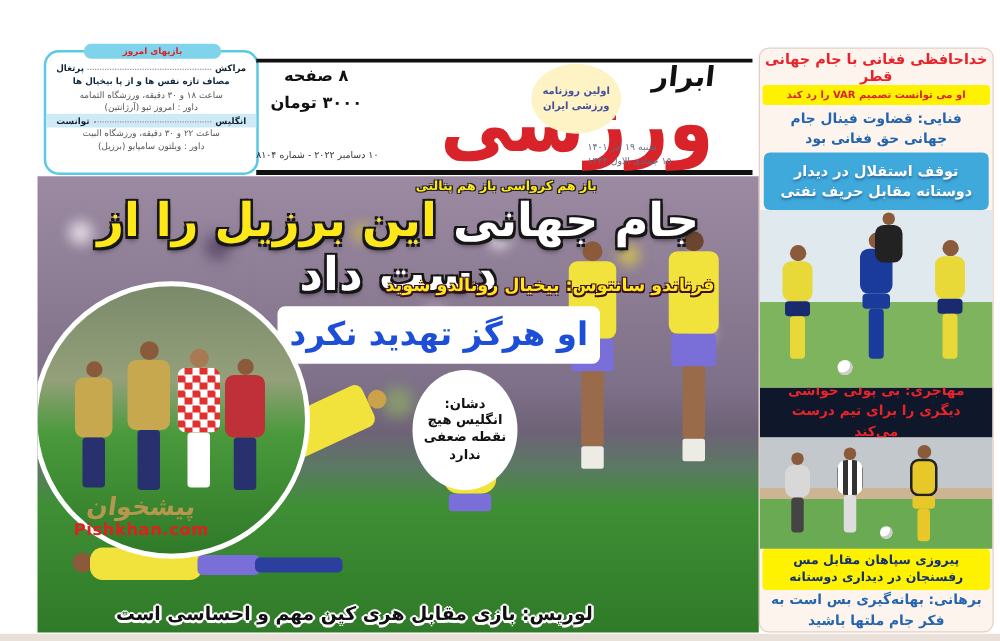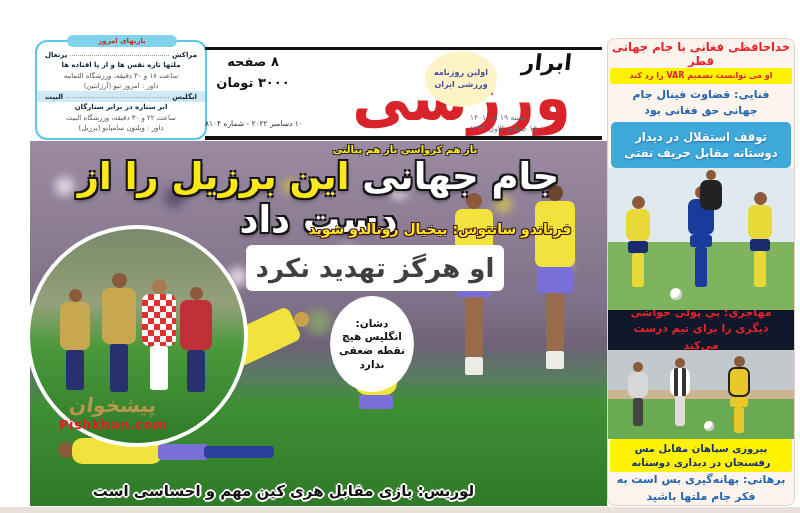--- a/index.html
+++ b/index.html
@@ -71,23 +71,23 @@
   .kicker{position:absolute;left:270px;top:3px;width:210px;text-align:center;direction:rtl;
     font-size:10px;font-weight:bold;color:#ffe81a;
     text-shadow:-1px -1px 0 #222,1px -1px 0 #222,-1px 1px 0 #222,1px 1px 0 #222;}
   .headline{position:absolute;left:0;right:0;top:14px;text-align:center;direction:rtl;
     font-size:37px;font-weight:bold;color:#fff;letter-spacing:-1px;
     text-shadow:-2px -2px 0 #161616,2px -2px 0 #161616,-2px 2px 0 #161616,2px 2px 0 #161616,0 3px 4px rgba(0,0,0,.5);}
   .headline .yel{color:#ffe81a;}
   .subhead{position:absolute;left:250px;top:80px;width:320px;text-align:center;direction:rtl;
     font-size:14px;font-weight:bold;color:#ffe81a;
     text-shadow:-1px -1px 0 #3a1020,1px -1px 0 #3a1020,-1px 1px 0 #3a1020,1px 1px 0 #3a1020;}
-  .quotebox{position:absolute;left:216px;top:104px;width:258px;height:46px;background:#fff;
+  .quotebox{position:absolute;left:192px;top:104px;width:258px;height:46px;background:#fff;
     border-radius:6px;display:flex;align-items:center;justify-content:center;direction:rtl;
-    font-size:26px;font-weight:bold;color:#404040;z-index:2;}
+    font-size:26px;font-weight:bold;color:#1d4ed8;z-index:2;}
   .bubble{position:absolute;left:300px;top:155px;width:84px;height:96px;background:#fff;
     border-radius:50%;display:flex;align-items:center;justify-content:center;direction:rtl;
     font-size:10.5px;font-weight:bold;color:#111;text-align:center;line-height:1.3;z-index:2;}
   .strip{position:absolute;left:40px;right:110px;bottom:6px;text-align:center;direction:rtl;
     font-size:15px;font-weight:bold;color:#111;z-index:2;
     text-shadow:-2px 0 0 #fff,2px 0 0 #fff,0 -2px 0 #fff,0 2px 0 #fff,-1px -1px 0 #fff,1px 1px 0 #fff,1px -1px 0 #fff,-1px 1px 0 #fff;}
 
   
   .sidebar{position:absolute;left:607px;top:38px;width:188px;height:468px;background:#fdf4ee;
     border:1px solid #e3cfc6;border-radius:8px;box-sizing:border-box;display:flex;flex-direction:column;overflow:hidden;}
@@ -117,29 +117,28 @@
 
 <div class="page">
 
   <div class="matchbox">
     <div class="badge">بازیهای امروز</div>
     <div class="mrow">
       <span>مراکش</span>
       <span class="leader"></span>
       <span>پرتغال</span>
     </div>
-    <div class="mtitle">ملتها تازه نفس ها و از پا افتاده ها</div>
+    <div class="mtitle">مصاف تازه نفس ها و از پا بیخیال ها</div>
     <div class="mdetail">ساعت ۱۸ و ۳۰ دقیقه، ورزشگاه الثمامه</div>
     <div class="mdetail">داور : امروز تیو (آرژانتین)</div>
     <div class="mrow hl">
       <span>انگلیس</span>
       <span class="leader"></span>
-      <span>البیت</span>
-    </div>
-    <div class="mtitle">ابر ستاره در برابر ستارگان</div>
+      <span>توانست</span>
+    </div>
     <div class="mdetail">ساعت ۲۲ و ۳۰ دقیقه، ورزشگاه البیت</div>
     <div class="mdetail">داور : ویلتون سامپایو (برزیل)</div>
   </div>
 
   <div class="rule" style="left:205px;top:47px;width:397px;height:3px;"></div>
   <div class="rule" style="left:205px;top:136px;width:397px;height:4px;"></div>
 
   <div class="prices">
     <div>۸ صفحه</div>
     <div>۳۰۰۰ تومان</div>

